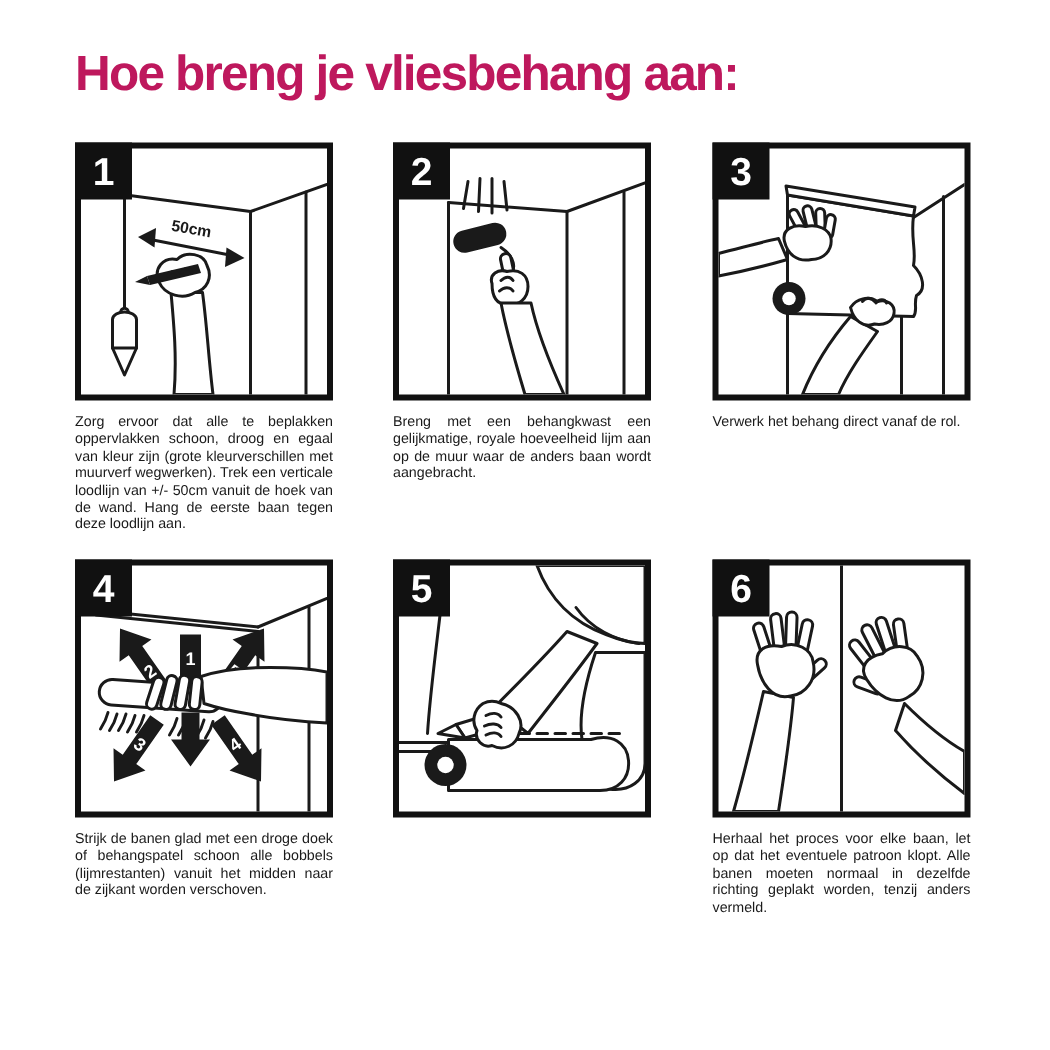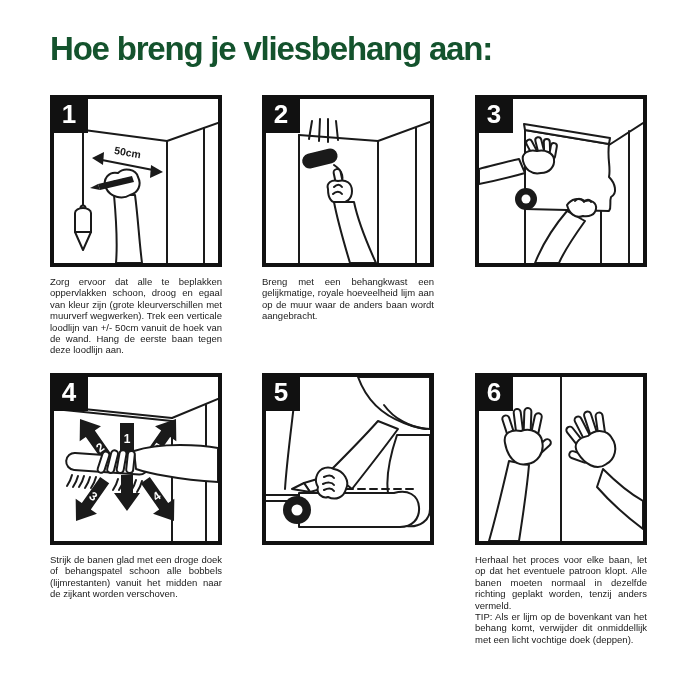--- a/index.html
+++ b/index.html
@@ -2,21 +2,21 @@
 <html><head>
 <meta charset="utf-8">
 <style>
   html,body{margin:0;padding:0;}
   body{
     width:700px;height:700px;position:relative;background:#ffffff;
     font-family:"Liberation Sans",sans-serif;color:#1a1a1a;overflow:hidden;
   }
   .title{
     position:absolute;left:50px;top:30px;margin:0;
-    font-size:33px;font-weight:700;letter-spacing:-1.2px;color:#14532d;
+    font-size:33px;font-weight:700;letter-spacing:-1.2px;color:#be185d;
   }
   .cell{position:absolute;width:172px;}
   .c1{left:50px;top:95px;}  .c2{left:262px;top:95px;}  .c3{left:475px;top:95px;}
   .c4{left:50px;top:373px;} .c5{left:262px;top:373px;} .c6{left:475px;top:373px;}
   .panel{
     position:relative;width:172px;height:172px;border:4px solid #111;
     box-sizing:border-box;background:#fff;
   }
   .panel svg{display:block;width:164px;height:164px;}
   .badge{
@@ -135,20 +135,21 @@
       <g>
         <path class="wh" d="M56,164 C64,144 76,126 88,112 L106,122 C96,136 86,150 80,164 Z"></path>
         <path class="wh" d="M88,106 C92,100 100,98 106,102 C112,100 118,104 117,110 C116,116 110,118 104,117 C96,120 90,114 88,106 Z"></path>
         <path class="ln" d="M96,102 C98,99 102,99 104,102 M105,103 C107,100 111,100 112,103"></path>
       </g>
     </svg>
     <div class="badge">
       <span>3</span>
     </div>
   </div>
+  <p class="body">Verwerk het behang direct vanaf de rol.</p>
 </section>
 
 <section class="cell c4">
   <div class="panel">
     <svg viewBox="0 0 164 164">
       <g>
         <path class="ln" d="M10,30 L118,41 M10,33 L118,44"></path>
         <path class="ln" d="M118,41 L164,22"></path>
         <path class="ln" d="M118,44 L118,164"></path>
         <path class="ln" d="M152,28 L152,164"></path>
@@ -251,14 +252,13 @@
           <rect class="wh" x="96" y="62" width="7" height="20" rx="3.5" transform="rotate(-48 99.5 72)"></rect>
           <path class="wh" d="M100,68 C98,58 106,54 116,56 C126,52 136,58 137,66 C140,78 132,88 122,89 C110,92 102,80 100,68 Z"></path>
         </g>
       </g>
     </svg>
     <div class="badge">
       <span>6</span>
     </div>
   </div>
   <p class="body">Herhaal het proces voor elke baan, let op dat het eventuele patroon klopt. Alle banen moeten normaal in dezelfde richting geplakt worden, tenzij anders vermeld.</p>
-  <p class="tip flush">TIP: Als er lijm op de bovenkant van het behang komt, verwijder dit onmiddellijk met een licht vochtige doek (deppen).</p>
 </section>
 
 </body></html>

